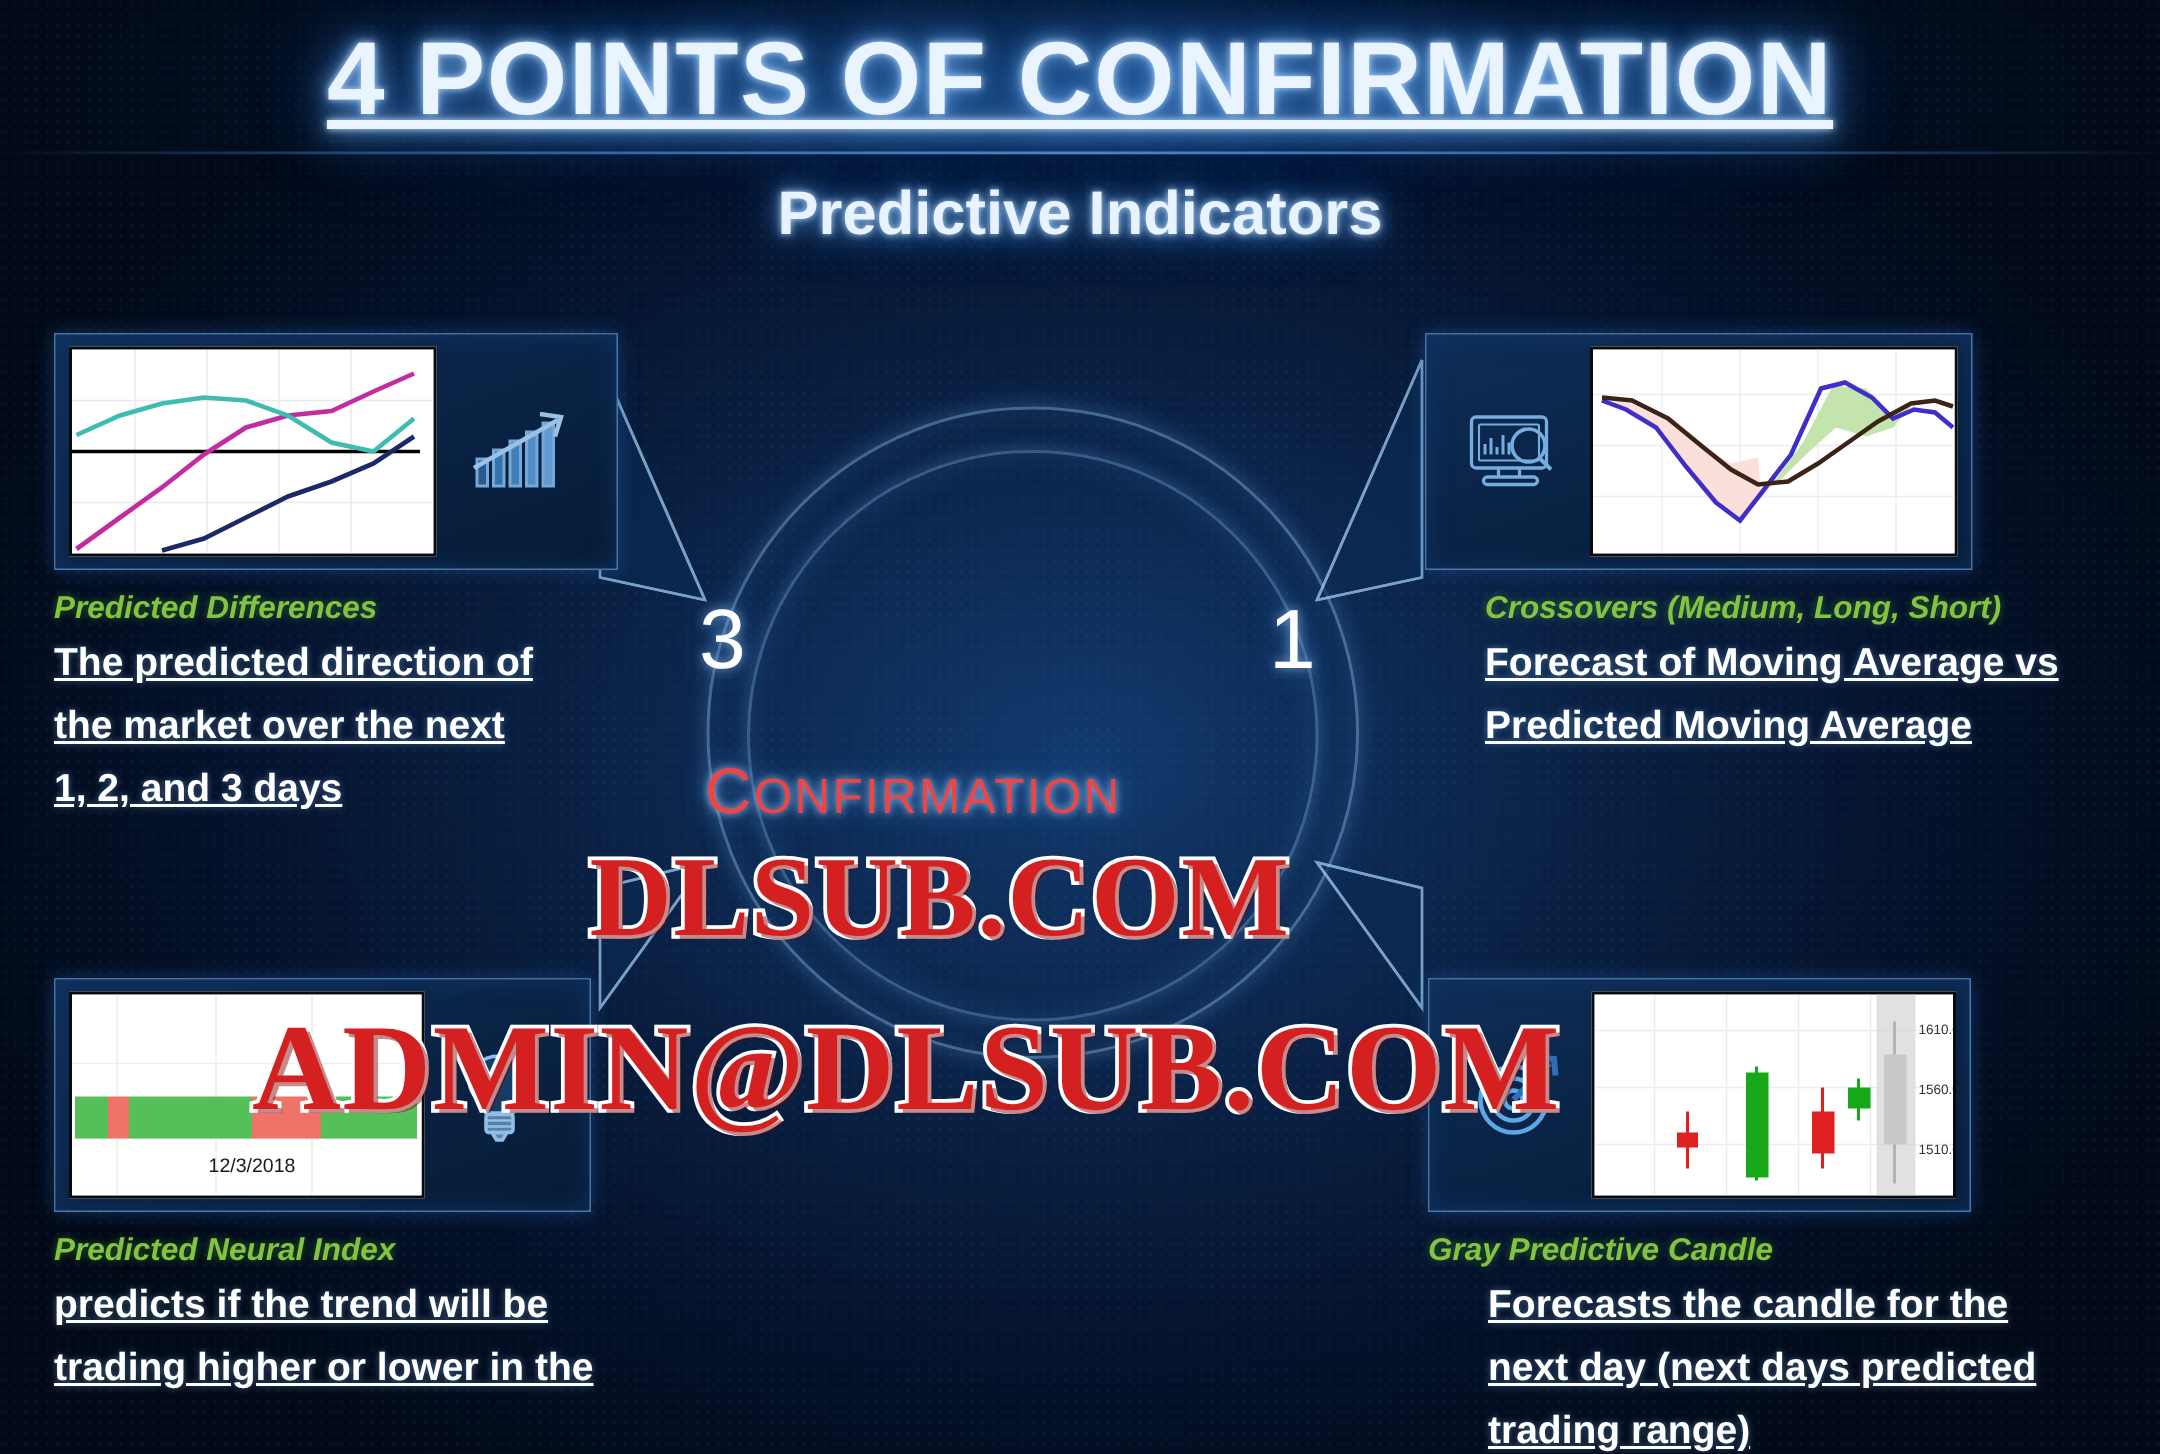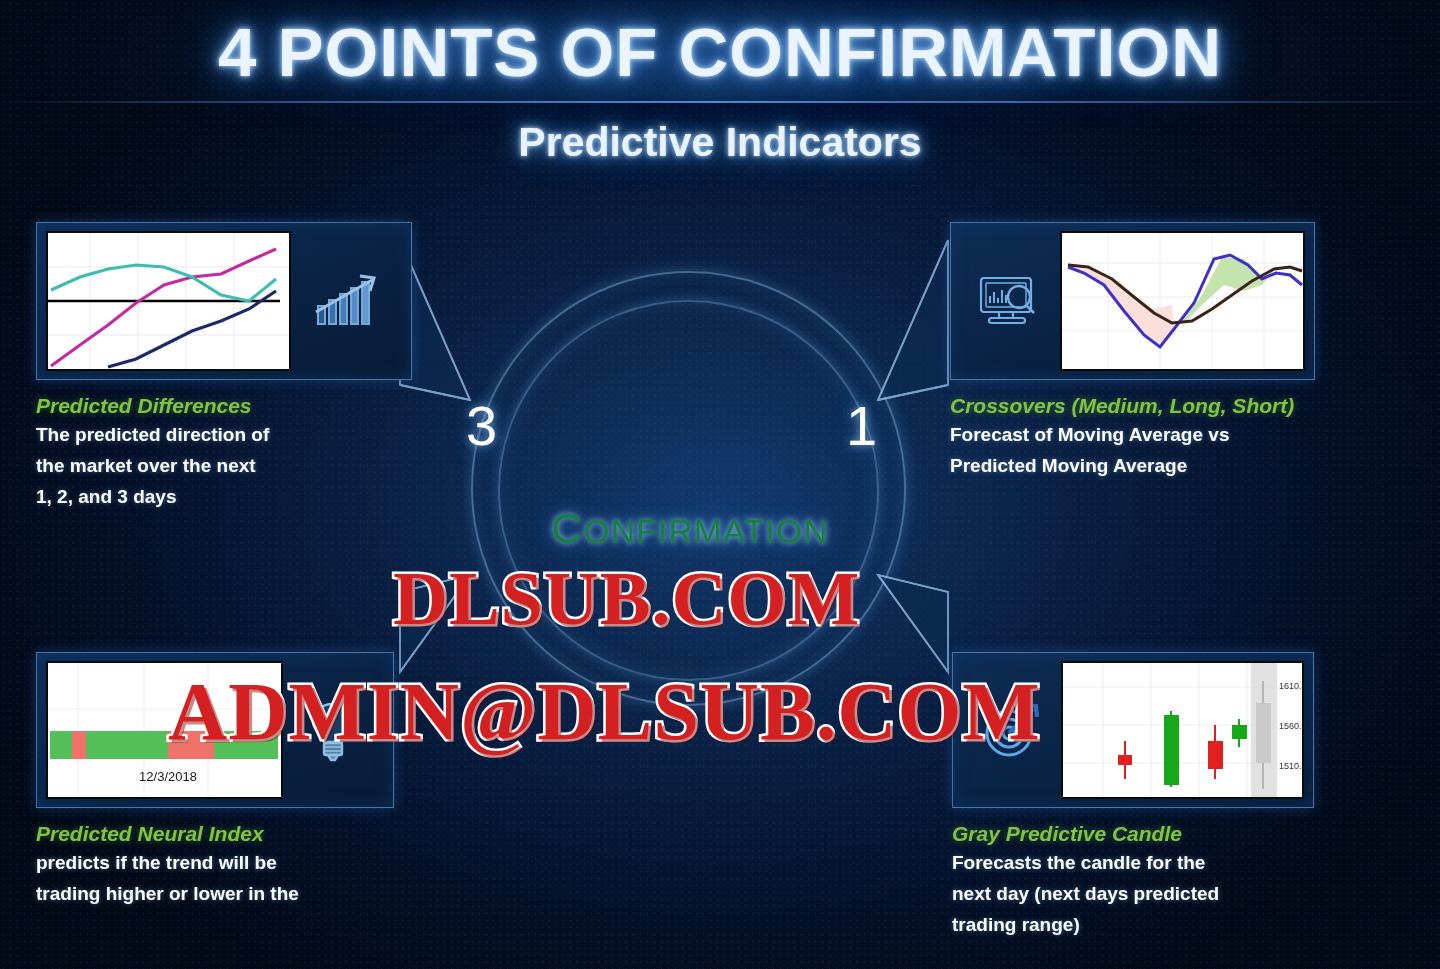--- a/index.html
+++ b/index.html
@@ -40,40 +40,41 @@
     background:linear-gradient(90deg,rgba(40,100,170,0) 0%,rgba(90,160,230,.55) 25%,rgba(120,190,255,.7) 50%,rgba(90,160,230,.55) 75%,rgba(40,100,170,0) 100%);
   }
   .main-title{
     position:absolute;left:0;right:0;top:13px;text-align:center;
     font-size:69px;font-weight:700;letter-spacing:1px;
     color:#eaf4ff;
     text-shadow:
       0 0 5px #bcdcff, 0 0 14px #6fa8e8, 0 0 30px #2f6fbb,
       0 0 55px rgba(40,110,190,.75);
     font-family:"Liberation Sans", sans-serif;
+    text-decoration:underline;
   }
   .sub-title{
     position:absolute;left:0;right:0;top:119px;text-align:center;
     font-size:41px;font-weight:700;
     color:#e8f3ff;
     text-shadow:0 0 5px #b7dafd, 0 0 15px #5e9ee0, 0 0 34px #2c6bb5;
   }
 
   
   .ring{
     position:absolute;border-radius:50%;
     border:2px solid rgba(150,200,245,.42);
     box-shadow:0 0 14px rgba(110,180,245,.30), inset 0 0 22px rgba(90,160,230,.16);
   }
   .ring-outer{ left:471px; top:271px; width:435px; height:435px; }
   .ring-inner{ left:498px; top:300px; width:381px; height:381px;
      border-color:rgba(140,195,245,.34);}
   .center-label{
-    position:absolute;left:470px;top:504px;width:440px;text-align:center;
-    color:#15803d;font-size:33px;letter-spacing:1.5px;
+    position:absolute;left:470px;top:504px;width:440px;text-align:left;
+    color:#ef4444;font-size:33px;letter-spacing:1.5px;
     text-shadow:0 0 6px #9cc9f5, 0 0 18px #3f82cb;
   }
   .center-label .cap{ font-size:43px; }
 
   
   .num{
     position:absolute;color:#ffffff;font-size:56px;font-weight:400;
     text-shadow:0 0 8px rgba(150,200,245,.7), 0 0 20px rgba(60,130,210,.6);
   }
   .num-3{ left:466px; top:393px; }
@@ -100,23 +101,24 @@
     display:flex;align-items:center;justify-content:center;
   }
 
   .ptitle{
     font-size:21px;font-weight:700;color:#84c341;
     text-shadow:0 0 6px rgba(80,170,40,.55);
     margin-top:14px;
     font-style:italic;
   }
   .pbody{
-    font-size:19px;font-weight:600;color:#ffffff;line-height:1.62;
+    font-size:26px;font-weight:600;color:#ffffff;line-height:1.62;
     text-shadow:0 0 5px rgba(140,195,245,.45);
     margin-top:2px;
+    text-decoration:underline;
   }
 
   
   #panel-tl{ left:36px;  top:222px; width:380px; }
   #panel-tr{ left:950px; top:222px; width:365px; }
   #panel-bl{ left:36px;  top:652px; width:360px; }
   #panel-br{ left:952px; top:652px; width:362px; }
 
   #panel-tl .card{ width:376px; height:158px; }
   #panel-tl .thumb{ width:245px; height:140px; }
@@ -136,21 +138,21 @@
     -webkit-text-stroke:5px #ffffff;
     paint-order:stroke fill;
     letter-spacing:1px;
     white-space:nowrap;
     text-shadow:3px 3px 0 rgba(120,0,0,.45);
     text-align:right;
   }
   .wm1{ left:393px; top:555px; font-size:76px; }
   .wm2{ left:168px; top:665px; font-size:82px; }
 
-  .nowrap{white-space:nowrap;}
+  .nowrap{white-space:nowrap;margin-left:40px;}
 </style>
 </head>
 <body>
 
 <div class="stage"></div>
 
 <div class="header-band">
   <div class="hb-glow"></div>
   <div class="hb-line"></div>
 </div>

